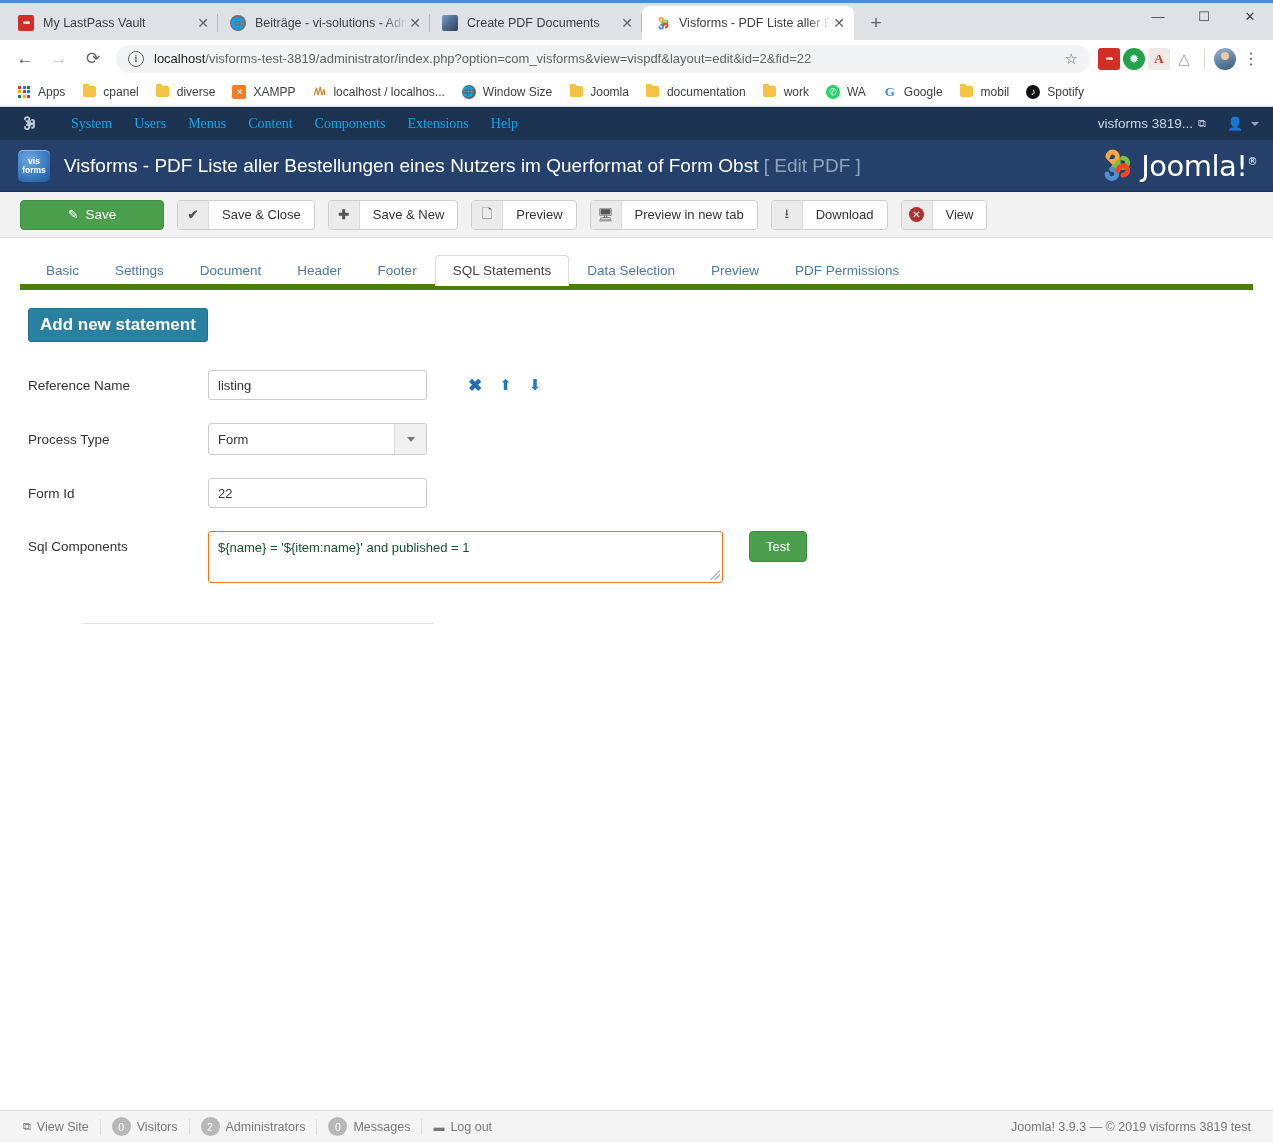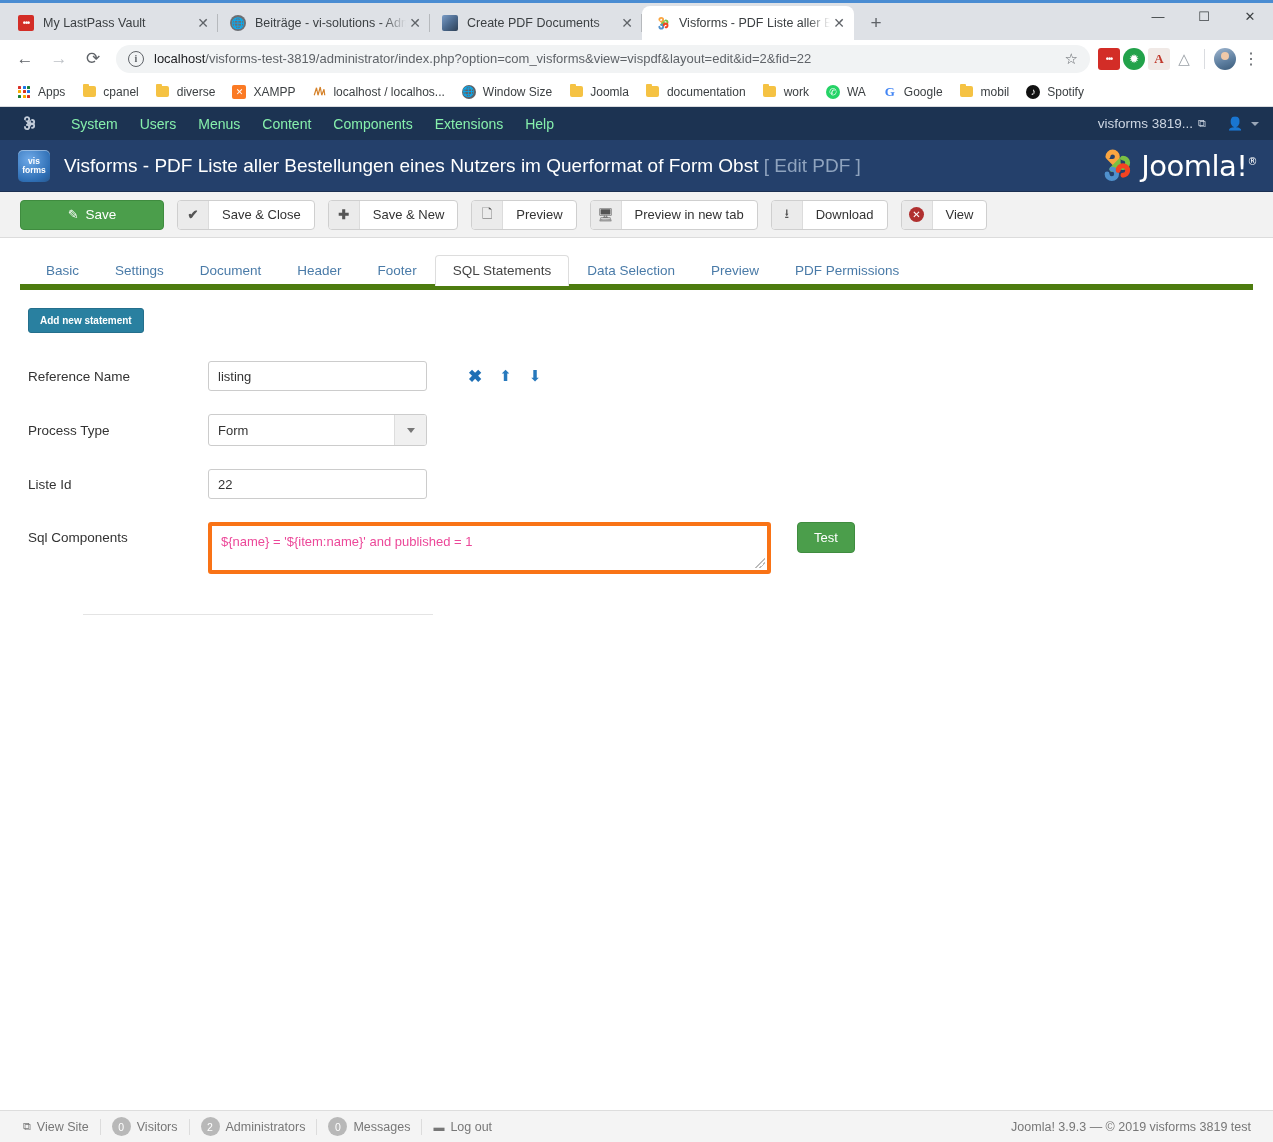--- a/index.html
+++ b/index.html
@@ -186,21 +186,21 @@
     align-items: center;
     padding: 0 14px 0 18px;
     color: #b9c4d4;
     font-size: 14px;
   }
   .adminbar-logo {
     width: 20px; height: 20px; margin-right: 22px;
     display: flex; align-items: center; justify-content: center;
     color: #c3cdda; font-size: 15px;
   }
-  .adminbar-item { padding: 0 11px; color: #86efac; white-space: nowrap; }
+  .adminbar-item { padding: 0 11px; color: #0ea5e9; white-space: nowrap; font-family: Liberation Serif, serif; }
   .adminbar-right { margin-left: auto; display: flex; align-items: center; color: #cdd6e2; font-size: 13.5px; }
   .adminbar-right .sitelink { margin-right: 5px; }
   .ext-link-ico { font-size: 11px; margin-right: 22px; }
   .user-ico { font-size: 13px; margin-right: 7px; }
   .caret-dn { width:0;height:0;border-left:4px solid transparent;border-right:4px solid transparent;border-top:4px solid #9aa7b8; }
 
   .pagehead {
     height: 52px;
     background: #24406b;
     display: flex;
@@ -284,21 +284,21 @@
     background: #fff;
     border-color: #ddd;
     border-bottom-color: #fff;
   }
 
   .add-btn {
     margin-top: 18px;
     display: inline-block;
     background: #2980a0;
     color: #fff;
-    font-size: 10px;
+    font-size: 17px;
     font-weight: bold;
     padding: 6px 11px;
     border-radius: 3px;
     border: 1px solid #246f8c;
   }
 
   .section-title {
     margin-top: 36px;
     font-size: 14px;
     font-weight: bold;
@@ -322,23 +322,23 @@
     display: flex; align-items: stretch;
     background: #fff; overflow: hidden;
   }
   .fselect .val { flex: 1; display: flex; align-items: center; padding: 0 9px; font-size: 13px; color: #333; }
   .fselect .arrow {
     width: 32px; border-left: 1px solid #ddd; background: #f0f0f0;
     display: flex; align-items: center; justify-content: center;
   }
   .caret { width:0;height:0;border-left:4.5px solid transparent;border-right:4.5px solid transparent;border-top:5px solid #777; }
   .ftarea {
-    width: 563px; height: 52px;
-    border: 4px solid #f97316; border-radius: 3px;
-    padding: 8px 9px; font-size: 13px; color: #ec4899;
+    width: 515px; height: 52px;
+    border: 1px solid #f97316; border-radius: 3px;
+    padding: 8px 9px; font-size: 13px; color: #14532d;
     background: #fff; position: relative;
   }
   .ftarea .grip {
     position: absolute; right: 2px; bottom: 2px;
     width: 10px; height: 10px;
     background: linear-gradient(135deg,transparent 48%,#bbb 48%,#bbb 56%,transparent 56%,transparent 70%,#bbb 70%,#bbb 78%,transparent 78%);
   }
   .row-actions { display: flex; align-items: center; gap: 17px; margin-left: 41px; color: #2e6da4; }
   .act-x { font-size: 17px; font-weight: bold; color: #1e6fb5; }
   .act-arrow { font-size: 15px; color: #2779bd; }
@@ -673,21 +673,21 @@
           <div class="flabel">Process Type</div>
           <div class="fselect">
             <span class="val">Form</span>
             <span class="arrow">
                 <i class="caret"></i>
               </span>
           </div>
         </div>
 
         <div class="frow">
-          <div class="flabel">Liste Id</div>
+          <div class="flabel">Form Id</div>
           <div class="finput">22</div>
         </div>
 
         <div class="frow" style="align-items:flex-start">
           <div class="flabel" style="padding-top:8px">Sql Components</div>
           <div class="ftarea">
             <span>${name} = '${item:name}' and published = 1</span>
             <span class="grip"></span>
           </div>
           <div class="btn-test">Test</div>

